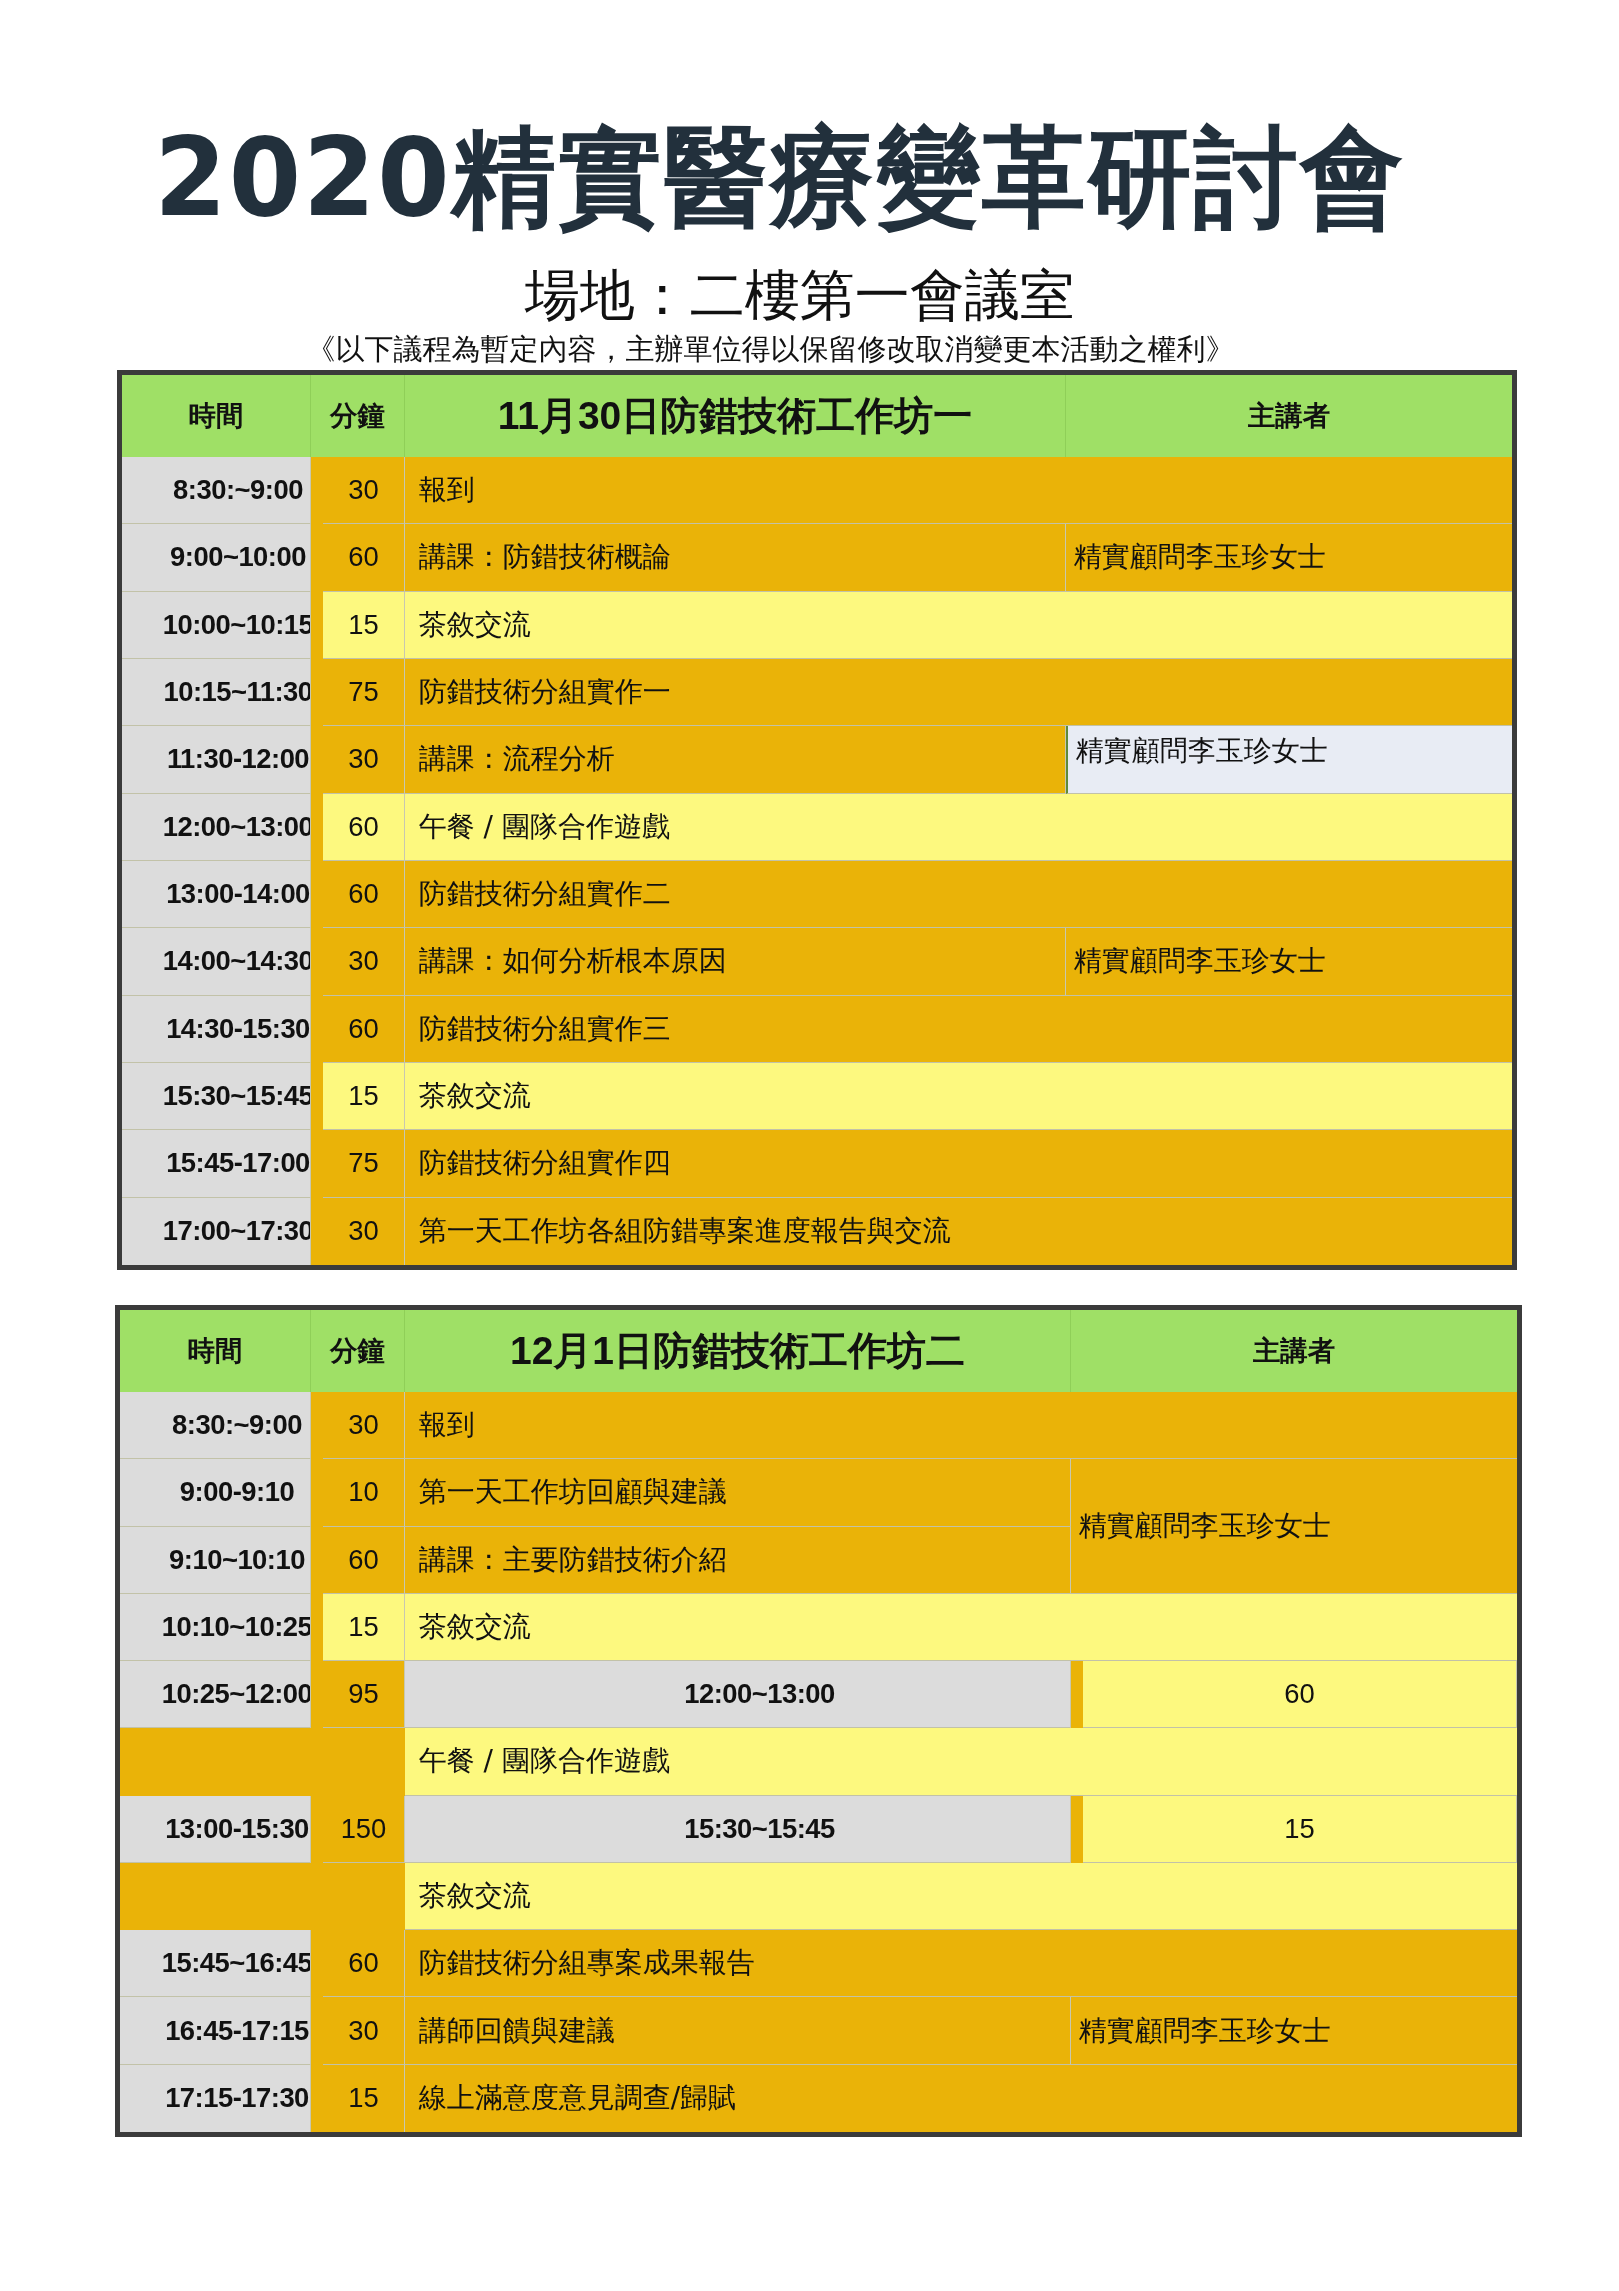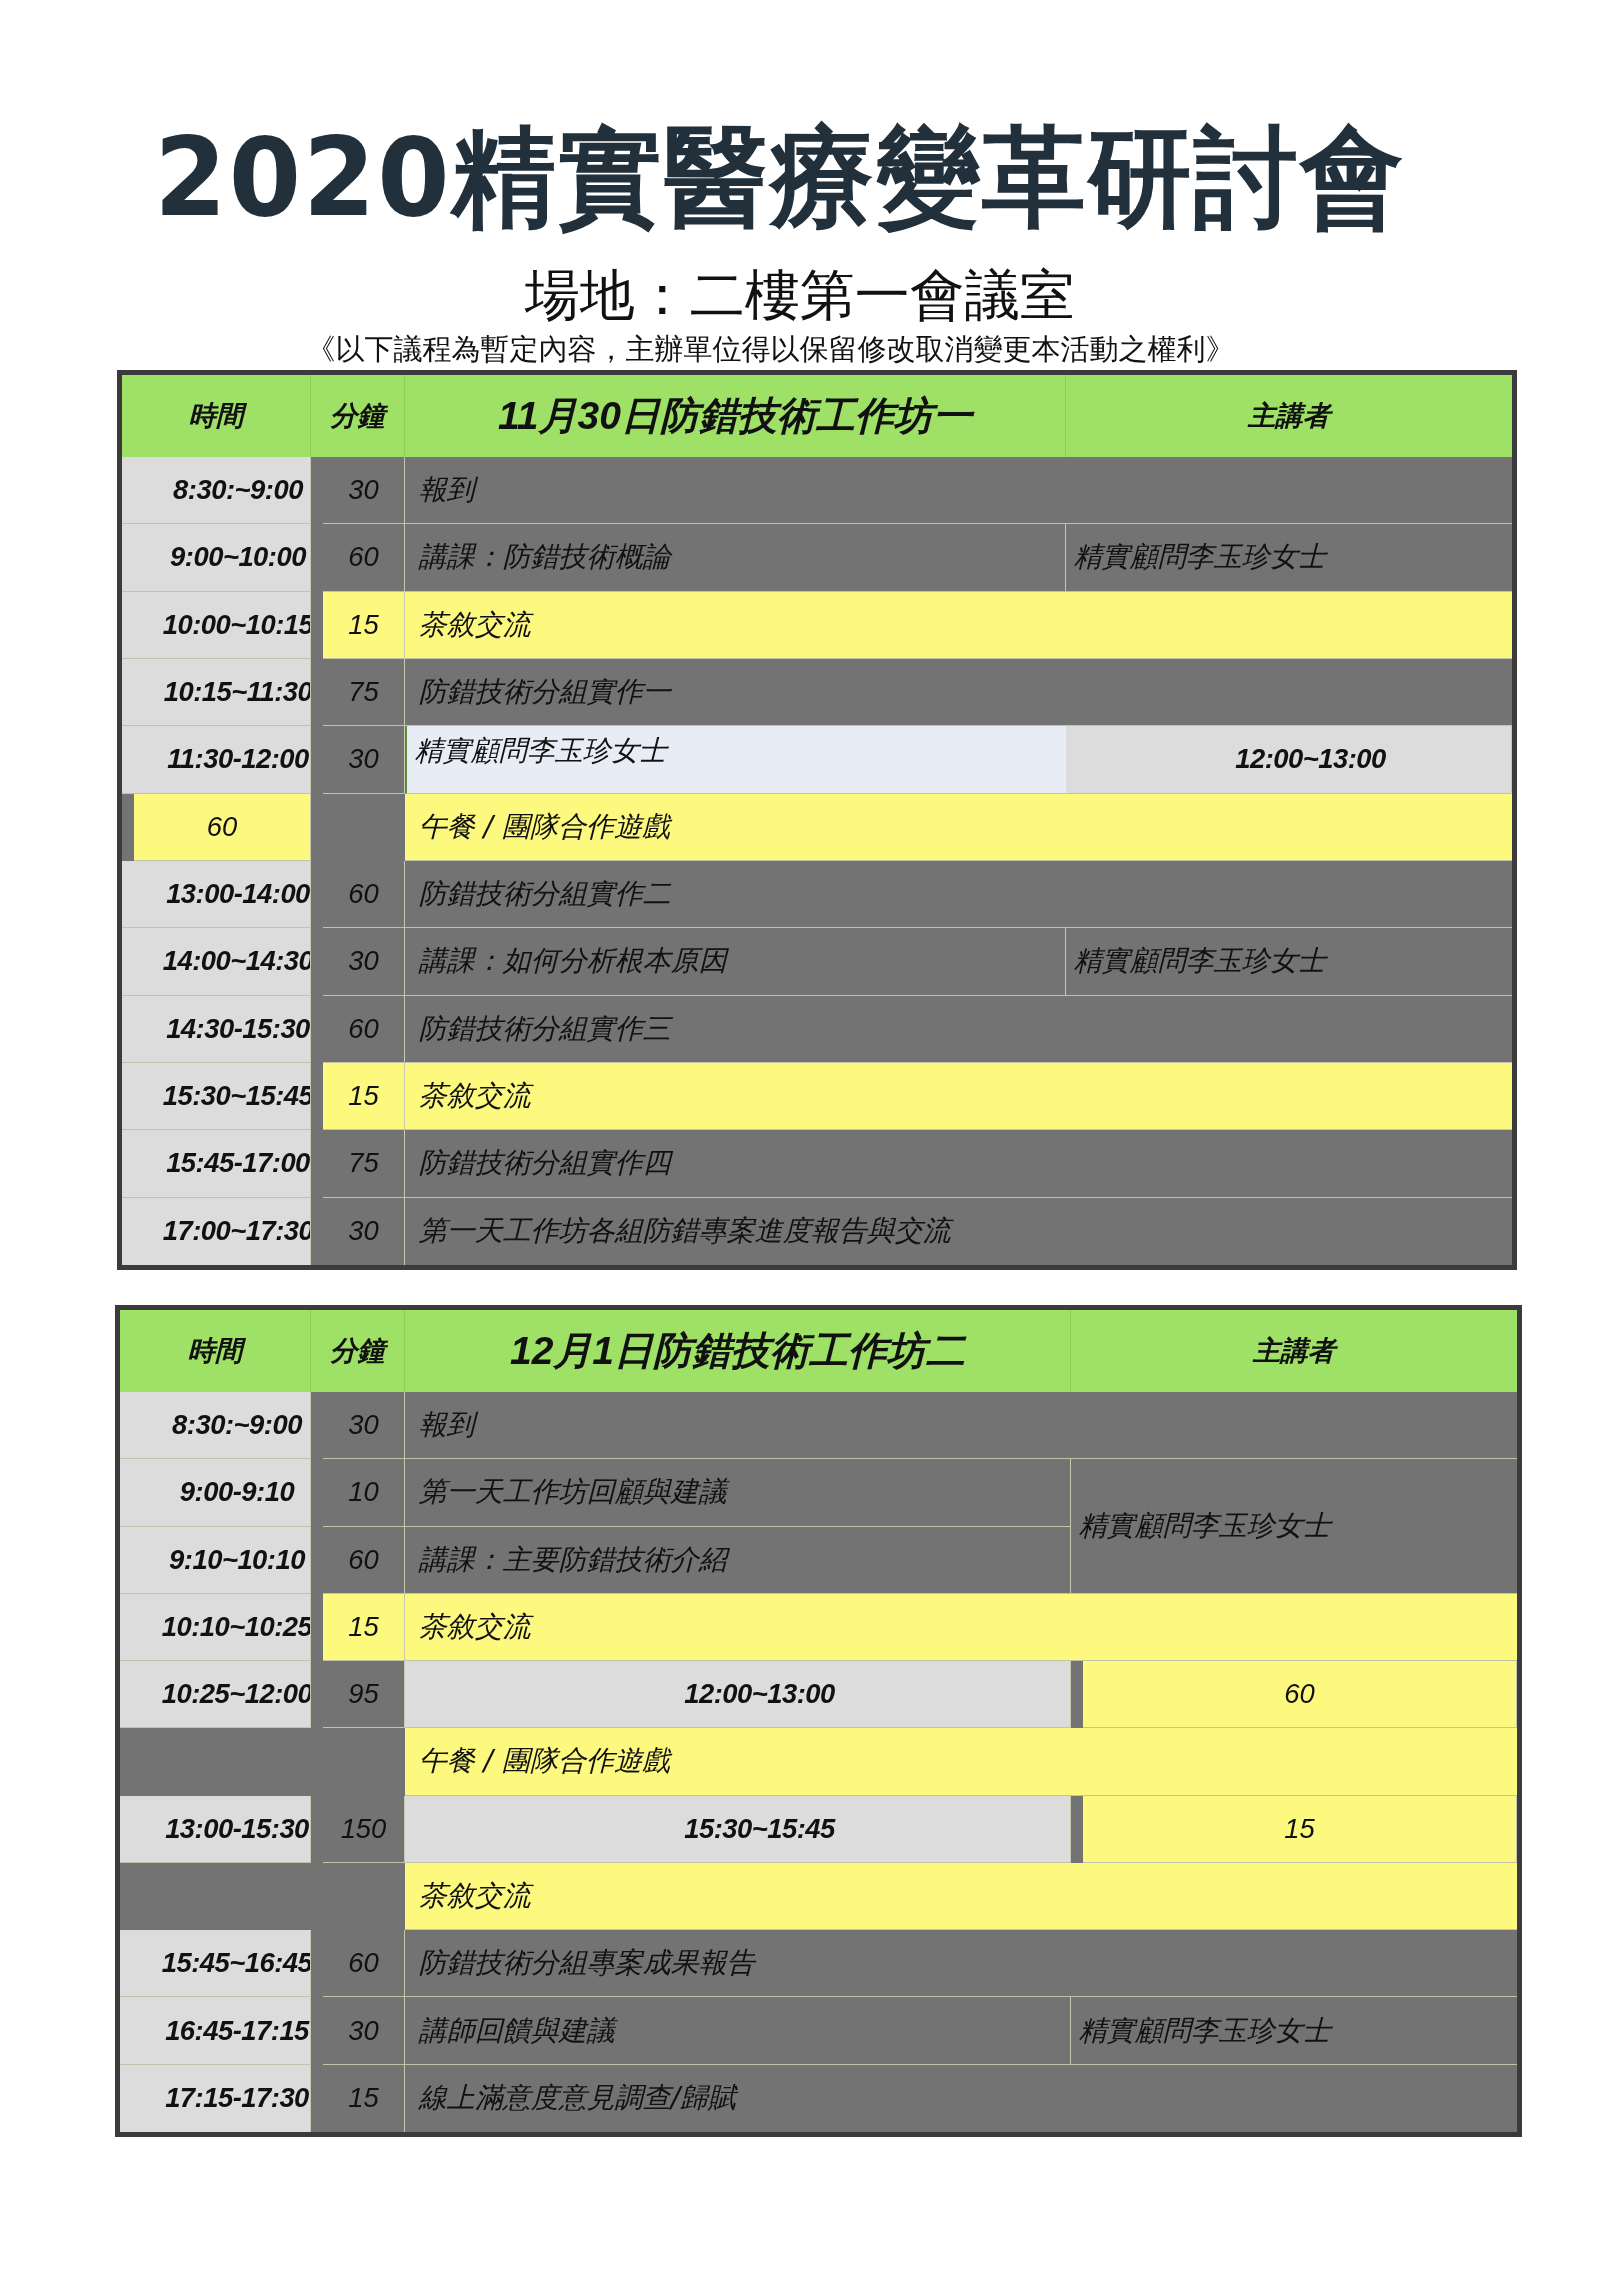--- a/index.html
+++ b/index.html
@@ -9,21 +9,21 @@
            font-size:104px; font-weight:bold; color:#22303c; letter-spacing:2px; line-height:1.1;
            font-family:"DejaVu Sans","Liberation Sans",sans-serif; }
   .title-inner { display:inline-block; transform:scaleY(1.05); margin-left:-59px; }
   .venue { position:absolute; left:0; width:1619px; top:263px; text-align:center;
            font-size:55px; line-height:65px; color:#111; margin-left:-9.8px;
            font-family:"DejaVu Sans",sans-serif; }
   .notice { position:absolute; left:0; width:1619px; top:331px; text-align:center;
             font-size:29px; line-height:37px; color:#111; margin-left:-39px;
             font-family:"DejaVu Sans",sans-serif; }
 
-  .sched { position:absolute; border:5.9px solid #3b3b3b; box-sizing:border-box; background:#737373;font-style:italic; }
+  .sched { position:absolute; border:5.9px solid #3b3b3b; box-sizing:border-box; background:#eab308; }
   #t1 { left:117px; top:370px; width:1400px; height:900px; }
   #t2 { left:115px; top:1305px; width:1407px; height:832px; }
 
   .grid { position:absolute; left:0; top:0; right:0; bottom:0; display:grid; }
   #t1 .grid { grid-template-columns:189px 94px 661px auto; grid-template-rows:82px repeat(12, 1fr); }
   #t2 .grid { grid-template-columns:191px 94px 666px auto; grid-template-rows:82px repeat(11, 1fr); }
 
   .cell { box-sizing:border-box; display:flex; align-items:center; border-right:1px solid #c8c8b0;
           border-bottom:1px solid #c2c2a8; overflow:hidden; white-space:nowrap; }
   .hdr { background:#9fe066; justify-content:center; font-weight:bold; font-size:27.4px; color:#111;
@@ -66,20 +66,21 @@
     <div class="cell time">10:00~10:15</div>
     <div class="cell mins yellow">15</div>
     <div class="cell act span2 yellow">茶敘交流</div>
 
     <div class="cell time">10:15~11:30</div>
     <div class="cell mins">75</div>
     <div class="cell act span2">防錯技術分組實作一</div>
 
     <div class="cell time">11:30-12:00</div>
     <div class="cell mins">30</div>
+    <div class="cell act">講課：流程分析</div>
     <div class="cell spk bluecell">精實顧問李玉珍女士</div>
 
     <div class="cell time">12:00~13:00</div>
     <div class="cell mins yellow">60</div>
     <div class="cell act span2 yellow">午餐 / 團隊合作遊戲</div>
 
     <div class="cell time">13:00-14:00</div>
     <div class="cell mins">60</div>
     <div class="cell act span2">防錯技術分組實作二</div>
 

